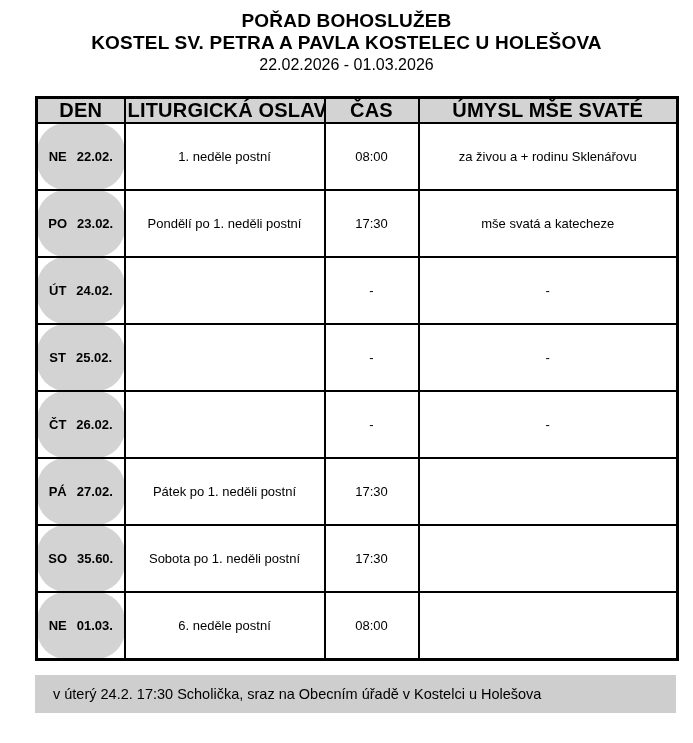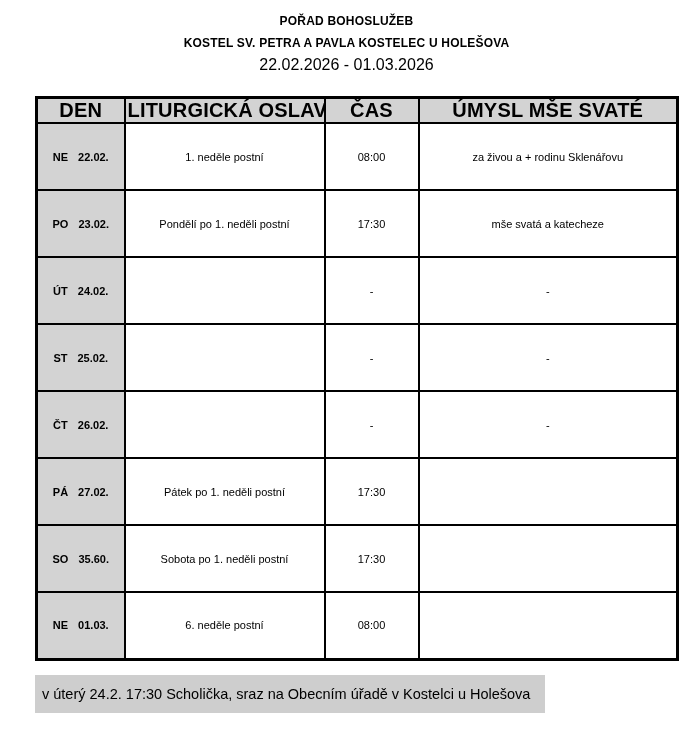--- a/index.html
+++ b/index.html
@@ -20,21 +20,21 @@
     background: #ffffff;
     font-family: "Liberation Sans", sans-serif;
     color: #000;
     overflow: hidden;
   }
   .titles {
     padding-top: 10px;
     text-align: center;
   }
   .title-line {
-    font-size: 12px;
+    font-size: 19px;
     font-weight: bold;
     line-height: 22px;
     letter-spacing: 0.2px;
   }
   .date-line {
     font-size: 16px;
     font-weight: normal;
     line-height: 22px;
   }
   table.schedule {
@@ -57,43 +57,44 @@
   }
   table.schedule thead tr { height: 21px; }
   table.schedule thead th {
     background: var(--cell-gray);
     font-size: 20px;
     font-weight: bold;
     letter-spacing: 0.2px;
   }
   table.schedule tbody tr { height: 67px; }
   table.schedule tbody td {
-    font-size: 11px;
+    font-size: 13px;
     background: #ffffff;
+    border-radius: 29px;
   }
   td.day-cell {
     background: var(--cell-gray) !important;
     font-weight: bold;
   }
   .day-wrap {
     display: flex;
     justify-content: center;
     align-items: center;
     gap: 10px;
   }
   .footer-note {
     position: absolute;
     left: 35px;
     top: 675px;
-    width: 510px;
+    width: 641px;
     height: 38px;
     background: var(--footer-gray);
     display: flex;
     align-items: center;
-    padding-left: 7px;
+    padding-left: 18px;
     font-size: 14.5px;
     color: #000;
   }
 </style>
 </head>
 <body>
 
 <div class="page">
 
   <div class="titles">

